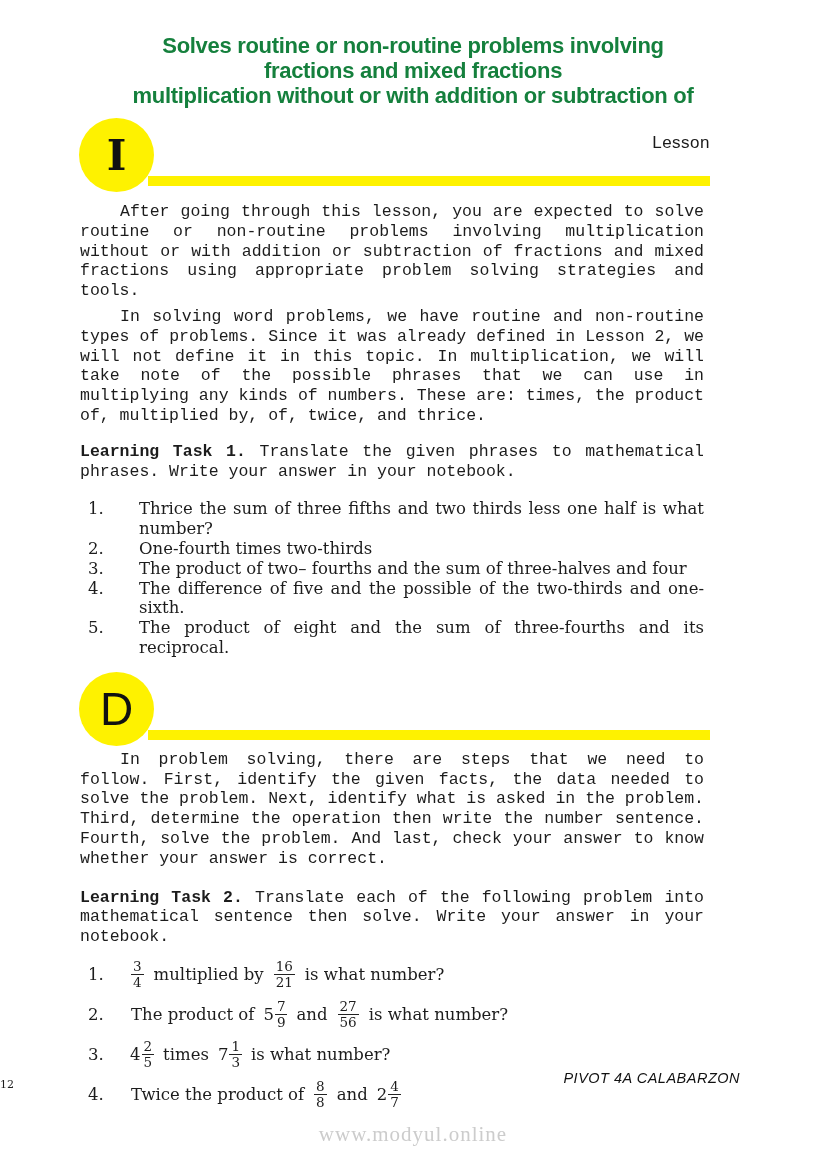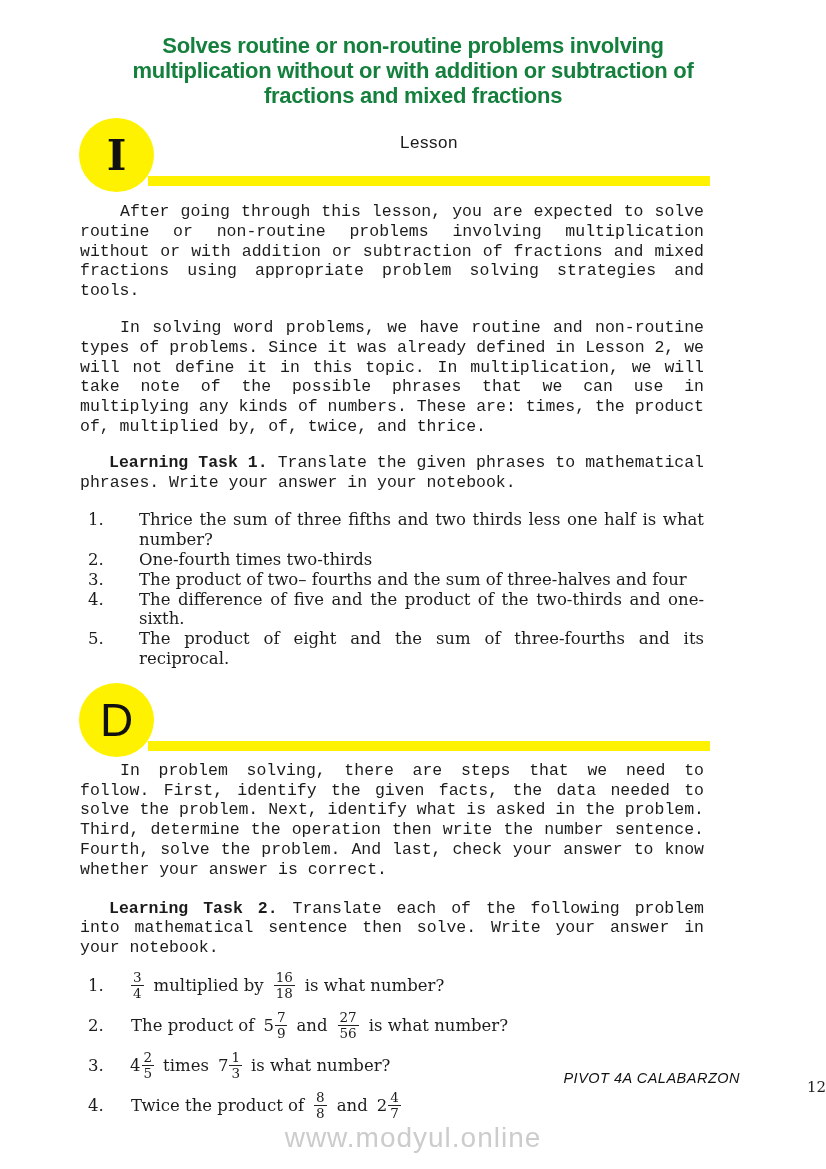--- a/index.html
+++ b/index.html
@@ -35,37 +35,37 @@
   .sec-letter-serif {
     font-family: "DejaVu Serif", serif;
     font-weight: 700; font-size: 42px; color: #111;
   }
   .sec-letter-sans {
     font-family: "Liberation Sans", sans-serif;
     font-weight: 500; font-size: 46px; color: #111;
   }
   .sec-label {
     position: absolute; left: 148px; width: 562px; top: 15px;
-    text-align: center;
+    text-align: right;
     font-family: "Liberation Sans", sans-serif;
     font-size: 17px; letter-spacing: 0.5px; color: #1a1a1a;
   }
   .sec-bar {
     position: absolute; left: 148px; top: 58px;
     width: 562px; height: 10px;
   }
   .prose {
     margin: 0 122px 0 80px;
     text-align: justify;
     font-size: 16.5px;
     line-height: 19.8px;
     font-family: Liberation Mono, monospace;
   }
   .indent { text-indent: 40px; }
-  .task-head b { font-weight: 700; margin-left: 29px; }
+  .task-head b { font-weight: 700; }
   .task-list { margin: 18px 122px 0 88px; padding: 0; list-style: none; }
   .task-list li { display: flex; font-size: 16.5px; line-height: 19.8px; }
   .li-num { width: 27px; flex: 0 0 27px; }
   .li-text { flex: 1; text-align: justify; margin-left: 24px; }
   
   .math-list { margin: 8px 100px 0 88px; }
   .math-row {
     display: flex; align-items: center;
     min-height: 40px;
     font-size: 16.5px;
@@ -80,77 +80,77 @@
     vertical-align: middle;
   }
   .frac .num { padding: 0 2px; border-bottom: 1.3px solid #222; }
   .frac .den { padding: 0 2px; }
   .mixed { display: inline-flex; align-items: center; margin: 0 4px; }
   .mixed .whole { font-size: 16.5px; }
   .mixed .frac { margin: 0 0 0 1px; }
   
   .footer-pagenum {
     position: absolute; left: 0; right: 0; top: 1078px;
-    text-align: right;
-    font-size: 15px; color: #1c1c1c;
+    text-align: left;
+    font-size: 11px; color: #1c1c1c;
   }
   .footer-imprint {
     position: absolute; right: 86px; top: 1070px;
     font-family: "Liberation Sans", sans-serif;
     font-style: italic; font-size: 14.5px; letter-spacing: 0.5px;
     color: #111;
     margin-left: 7px;
   }
   .footer-watermark {
     position: absolute; left: 0; right: 0; top: 1122px;
     text-align: center;
-    font-family: Liberation Sans, sans-serif;
-    font-size: 28px; letter-spacing: 1px;
+    font-family: Liberation Serif, serif;
+    font-size: 21px; letter-spacing: 1px;
     color: #cccccc;
   }
   .mt10 { margin-top: 10px; }
 </style>
 </head>
 <body>
 
 <div class="page-title">
   <div>Solves routine or non-routine problems involving</div>
+  <div>fractions and mixed fractions</div>
   <div>multiplication without or with addition or subtraction of</div>
-  <div>fractions and mixed fractions</div>
 </div>
 
 <div class="section-header mt10">
   <div class="sec-circle accent-bg" style="background: rgb(254, 242, 0);">
     <span class="sec-letter-serif">I</span>
   </div>
   <div class="sec-label">Lesson</div>
   <div class="sec-bar accent-bg" style="background: rgb(254, 242, 0);"></div>
 </div>
 
 <p class="prose indent mt10" style="margin-top:10px">After going through this lesson, you are expected to solve routine or non-routine problems involving multiplication without or with addition or subtraction of fractions and mixed fractions using appropriate problem solving strategies and tools.</p>
-<p class="prose indent" style="margin-top:17px">In solving word problems, we have routine and non-routine types of problems. Since it was already defined in Lesson 2, we will not define it in this topic.  In multiplication, we will take note of the possible phrases that we can use in multiplying any kinds of numbers.   These are:  times, the product of, multiplied by, of, twice, and thrice.</p>
+<p class="prose indent" style="margin-top:6px">In solving word problems, we have routine and non-routine types of problems. Since it was already defined in Lesson 2, we will not define it in this topic.  In multiplication, we will take note of the possible phrases that we can use in multiplying any kinds of numbers.   These are:  times, the product of, multiplied by, of, twice, and thrice.</p>
 
 <p class="prose task-head" style="margin-top:16px"><b>Learning Task 1.</b><span> Translate the given phrases to mathematical phrases. Write your answer in your notebook.</span></p>
 
 <ol class="task-list">
   <li>
       <span class="li-num">1.</span>
       <span class="li-text">Thrice the sum of three fifths and two thirds less one half is what number?</span>
     </li>
   <li>
       <span class="li-num">2.</span>
       <span class="li-text">One-fourth times two-thirds</span>
     </li>
   <li>
       <span class="li-num">3.</span>
       <span class="li-text">The product of two– fourths and the sum of three-halves and four</span>
     </li>
   <li>
       <span class="li-num">4.</span>
-      <span class="li-text">The difference of five and the product of the two-thirds and one-sixth.</span>
+      <span class="li-text">The difference of five and the possible of the two-thirds and one-sixth.</span>
     </li>
   <li>
       <span class="li-num">5.</span>
       <span class="li-text">The product of eight and the sum of  three-fourths  and its reciprocal.</span>
     </li>
 </ol>
 
 <div class="section-header" style="margin-top:14px">
   <div class="sec-circle accent-bg" style="background: rgb(254, 242, 0);">
     <span class="sec-letter-sans">D</span>
@@ -165,21 +165,21 @@
 <div class="math-list">
     <div class="math-row">
       <span class="math-num">1.</span>
       <span class="frac">
         <span class="num">3</span>
         <span class="den">4</span>
       </span>
       <span class="math-text">multiplied by</span>
       <span class="frac">
         <span class="num">16</span>
-        <span class="den">18</span>
+        <span class="den">21</span>
       </span>
       <span class="math-text">is what number?</span>
     </div>
     <div class="math-row">
       <span class="math-num">2.</span>
       <span class="math-text">The product of</span>
       <span class="mixed">
         <span class="whole">5</span>
         <span class="frac">
           <span class="num">7</span>

